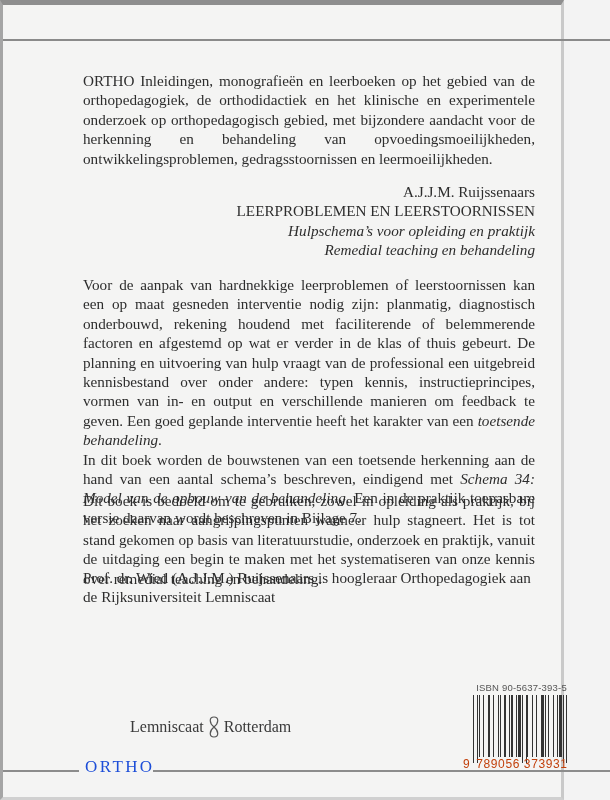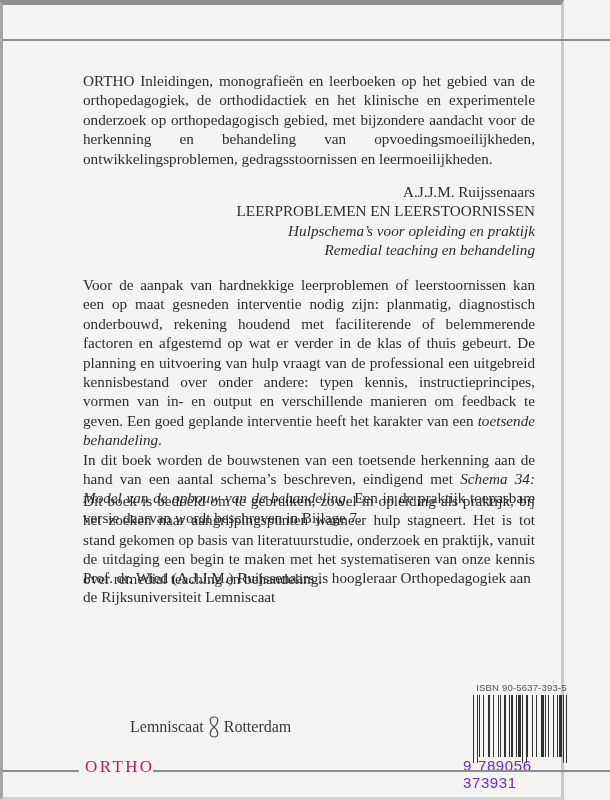--- a/index.html
+++ b/index.html
@@ -46,41 +46,41 @@
     }
     .bars {
       display: flex; align-items: flex-start; height: 68px;
       margin-left: 10px; margin-top: 2px;
     }
     .bars span { display: block; height: 62px; margin-right: 1px; background: #333; }
     .bars span.g { height: 68px; }
     .bars span.w { background: transparent; }
     .ean {
       font-family: "Liberation Sans", "DejaVu Sans", sans-serif;
-      font-size: 15px; color: #6d28d9; letter-spacing: 0.6px;
+      font-size: 12px; color: #c2410c; letter-spacing: 0.6px;
       margin-top: -6px;
     }
     .ean .lead { margin-right: 6px; }
     .publisher {
       position: absolute; left: 79px; top: 710px;
       font-size: 16px; color: #3a3a3a; white-space: nowrap;
       display: flex; align-items: center; margin-left: 48px;
     }
     .publisher .logo {
       display: inline-block; margin: 0 4px; width: 12px; height: 24px;
     }
     .bottom-rule-left {
       position: absolute; left: 0; top: 765px; width: 76px; height: 2px; background: #8c8c8c;
     }
     .bottom-rule-right {
       position: absolute; left: 150px; top: 765px; width: 460px; height: 2px; background: #8c8c8c;
     }
     .series-footer {
       position: absolute; left: 82px; top: 752px;
-      font-size: 17px; letter-spacing: 2.4px; color: #be185d;
+      font-size: 17px; letter-spacing: 2.4px; color: #1d4ed8;
     }
   </style>
 </head>
 <body>
 
 <div class="cover">
   <div class="top-rule"></div>
 
   <div class="block intro">
     <p>ORTHO  Inleidingen, monografieën en leerboeken op het gebied van de orthopedagogiek, de orthodidactiek en het klinische en experimentele onderzoek op orthopedagogisch gebied, met bijzondere aandacht voor de herkenning en behandeling van opvoedingsmoeilijkheden, ontwikkelingsproblemen, gedragsstoornissen en leermoeilijkheden.</p>

